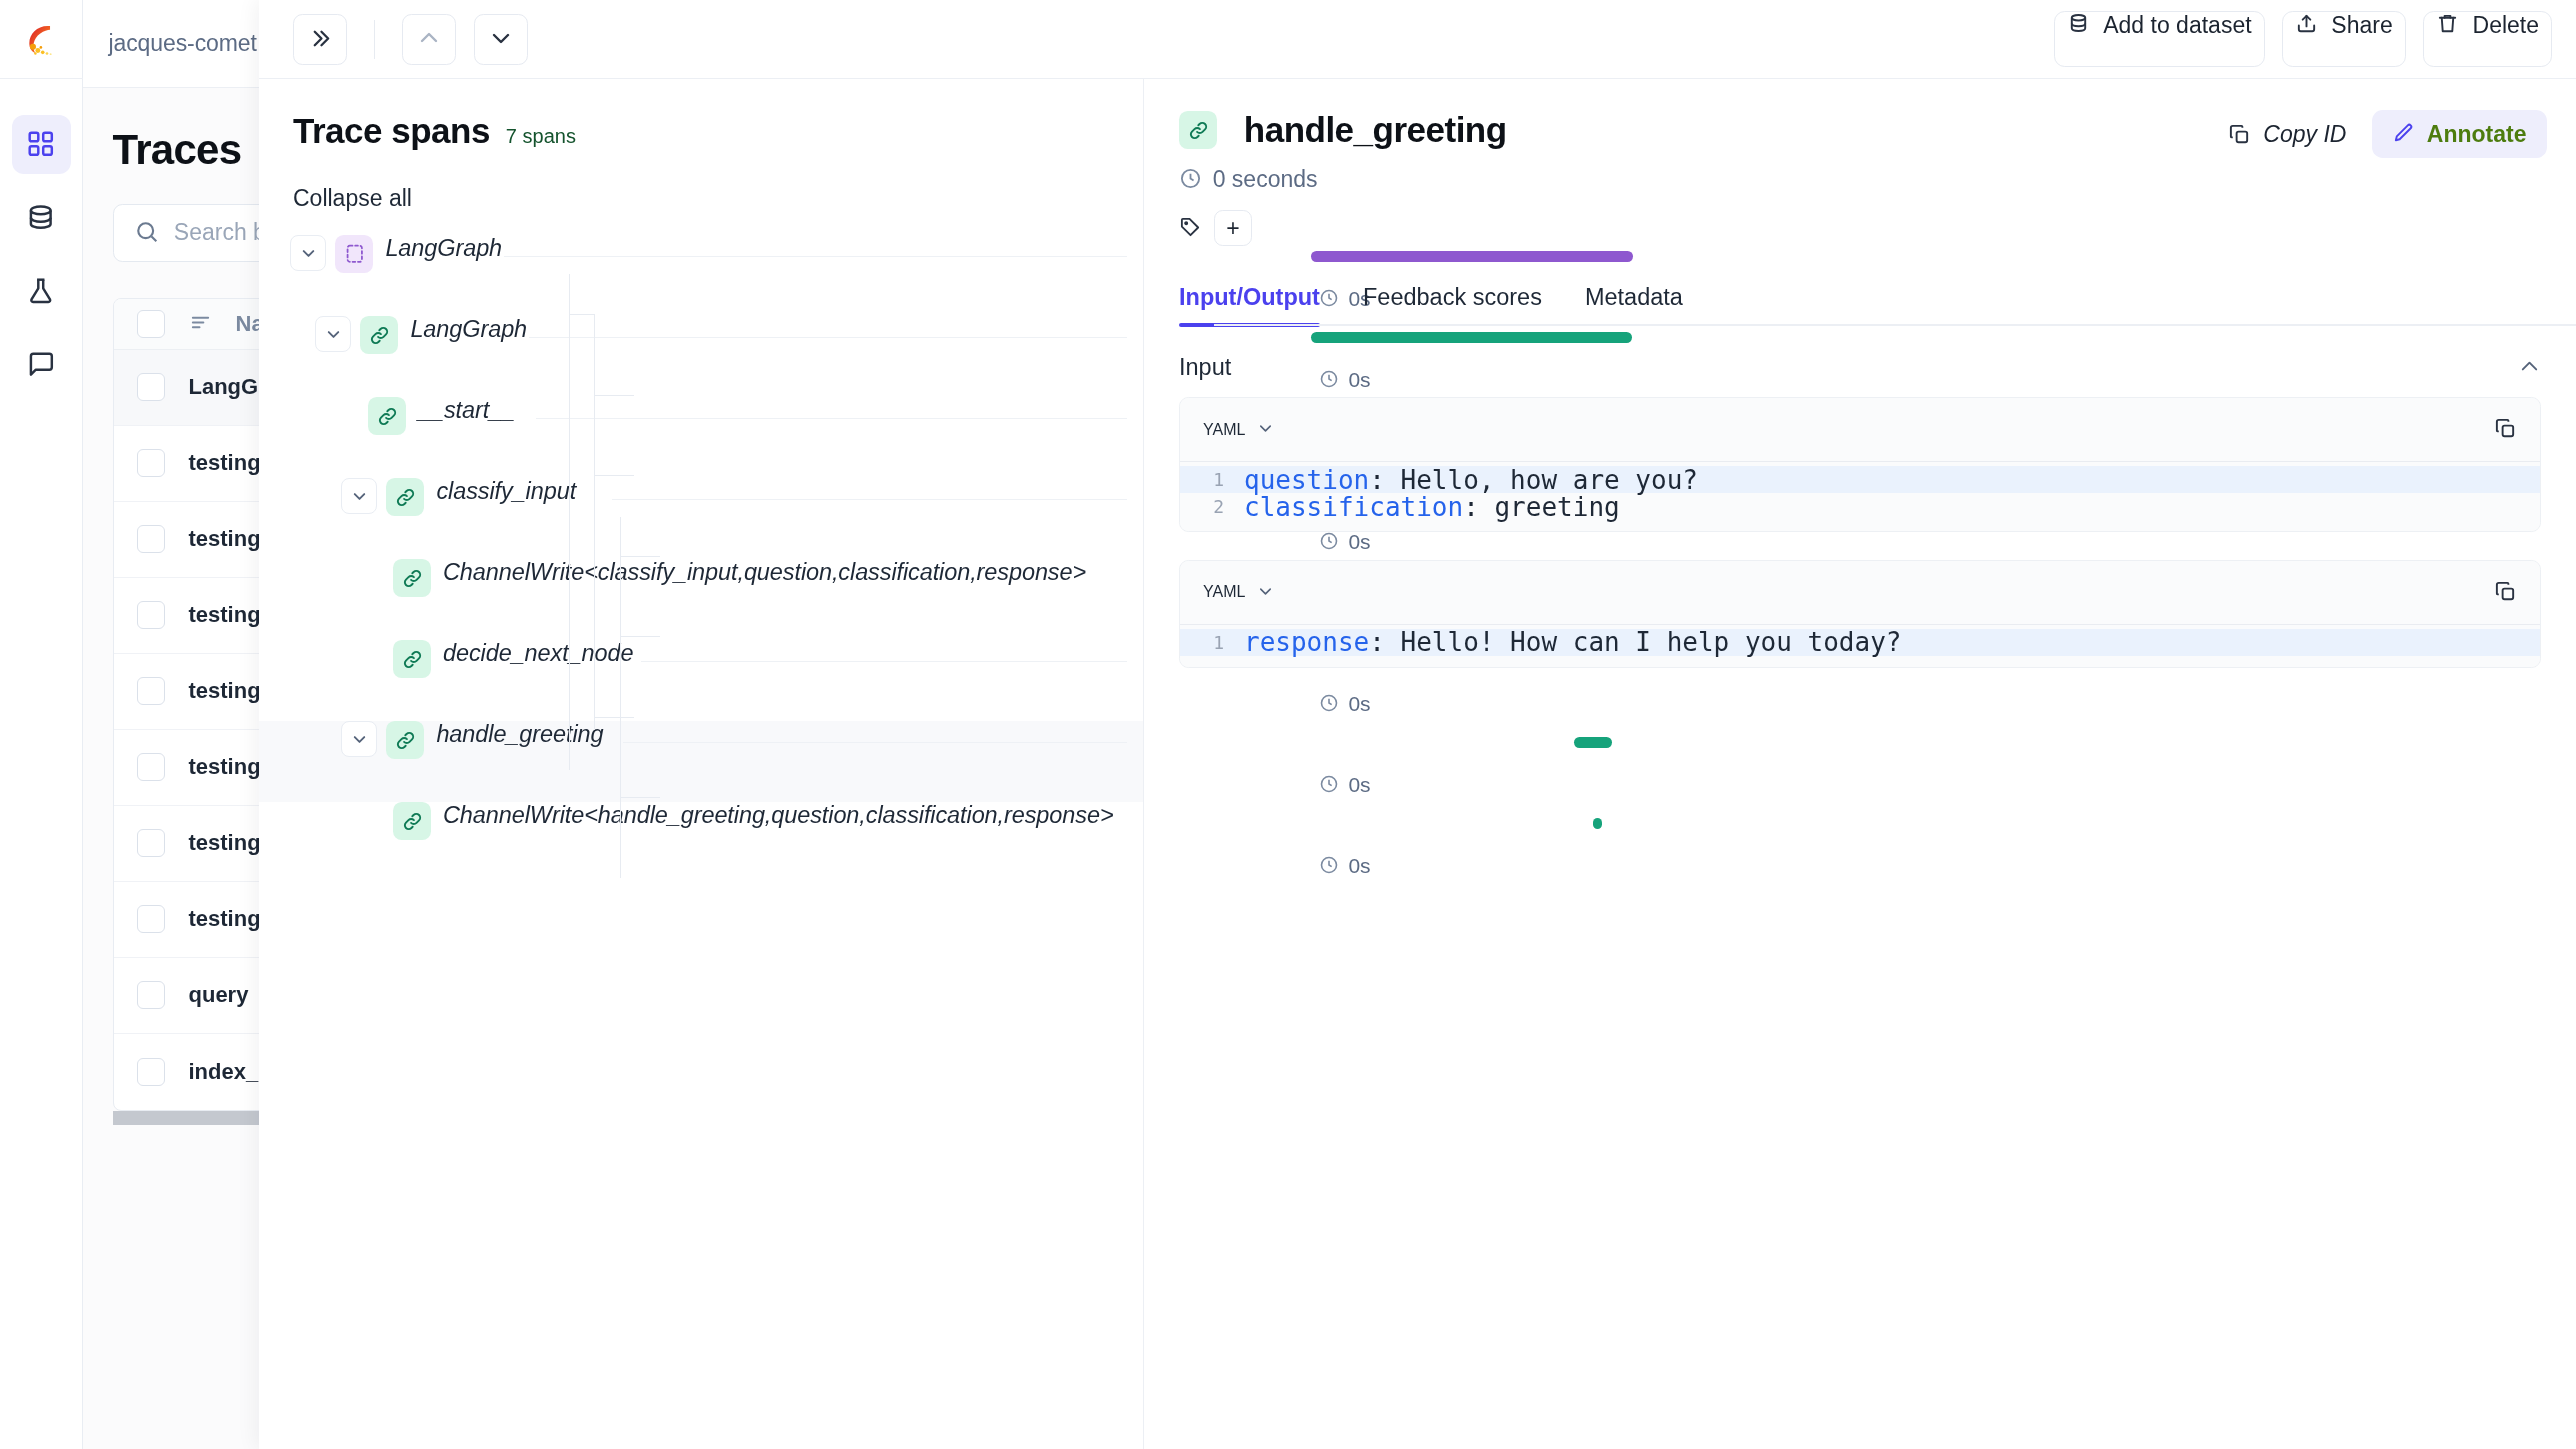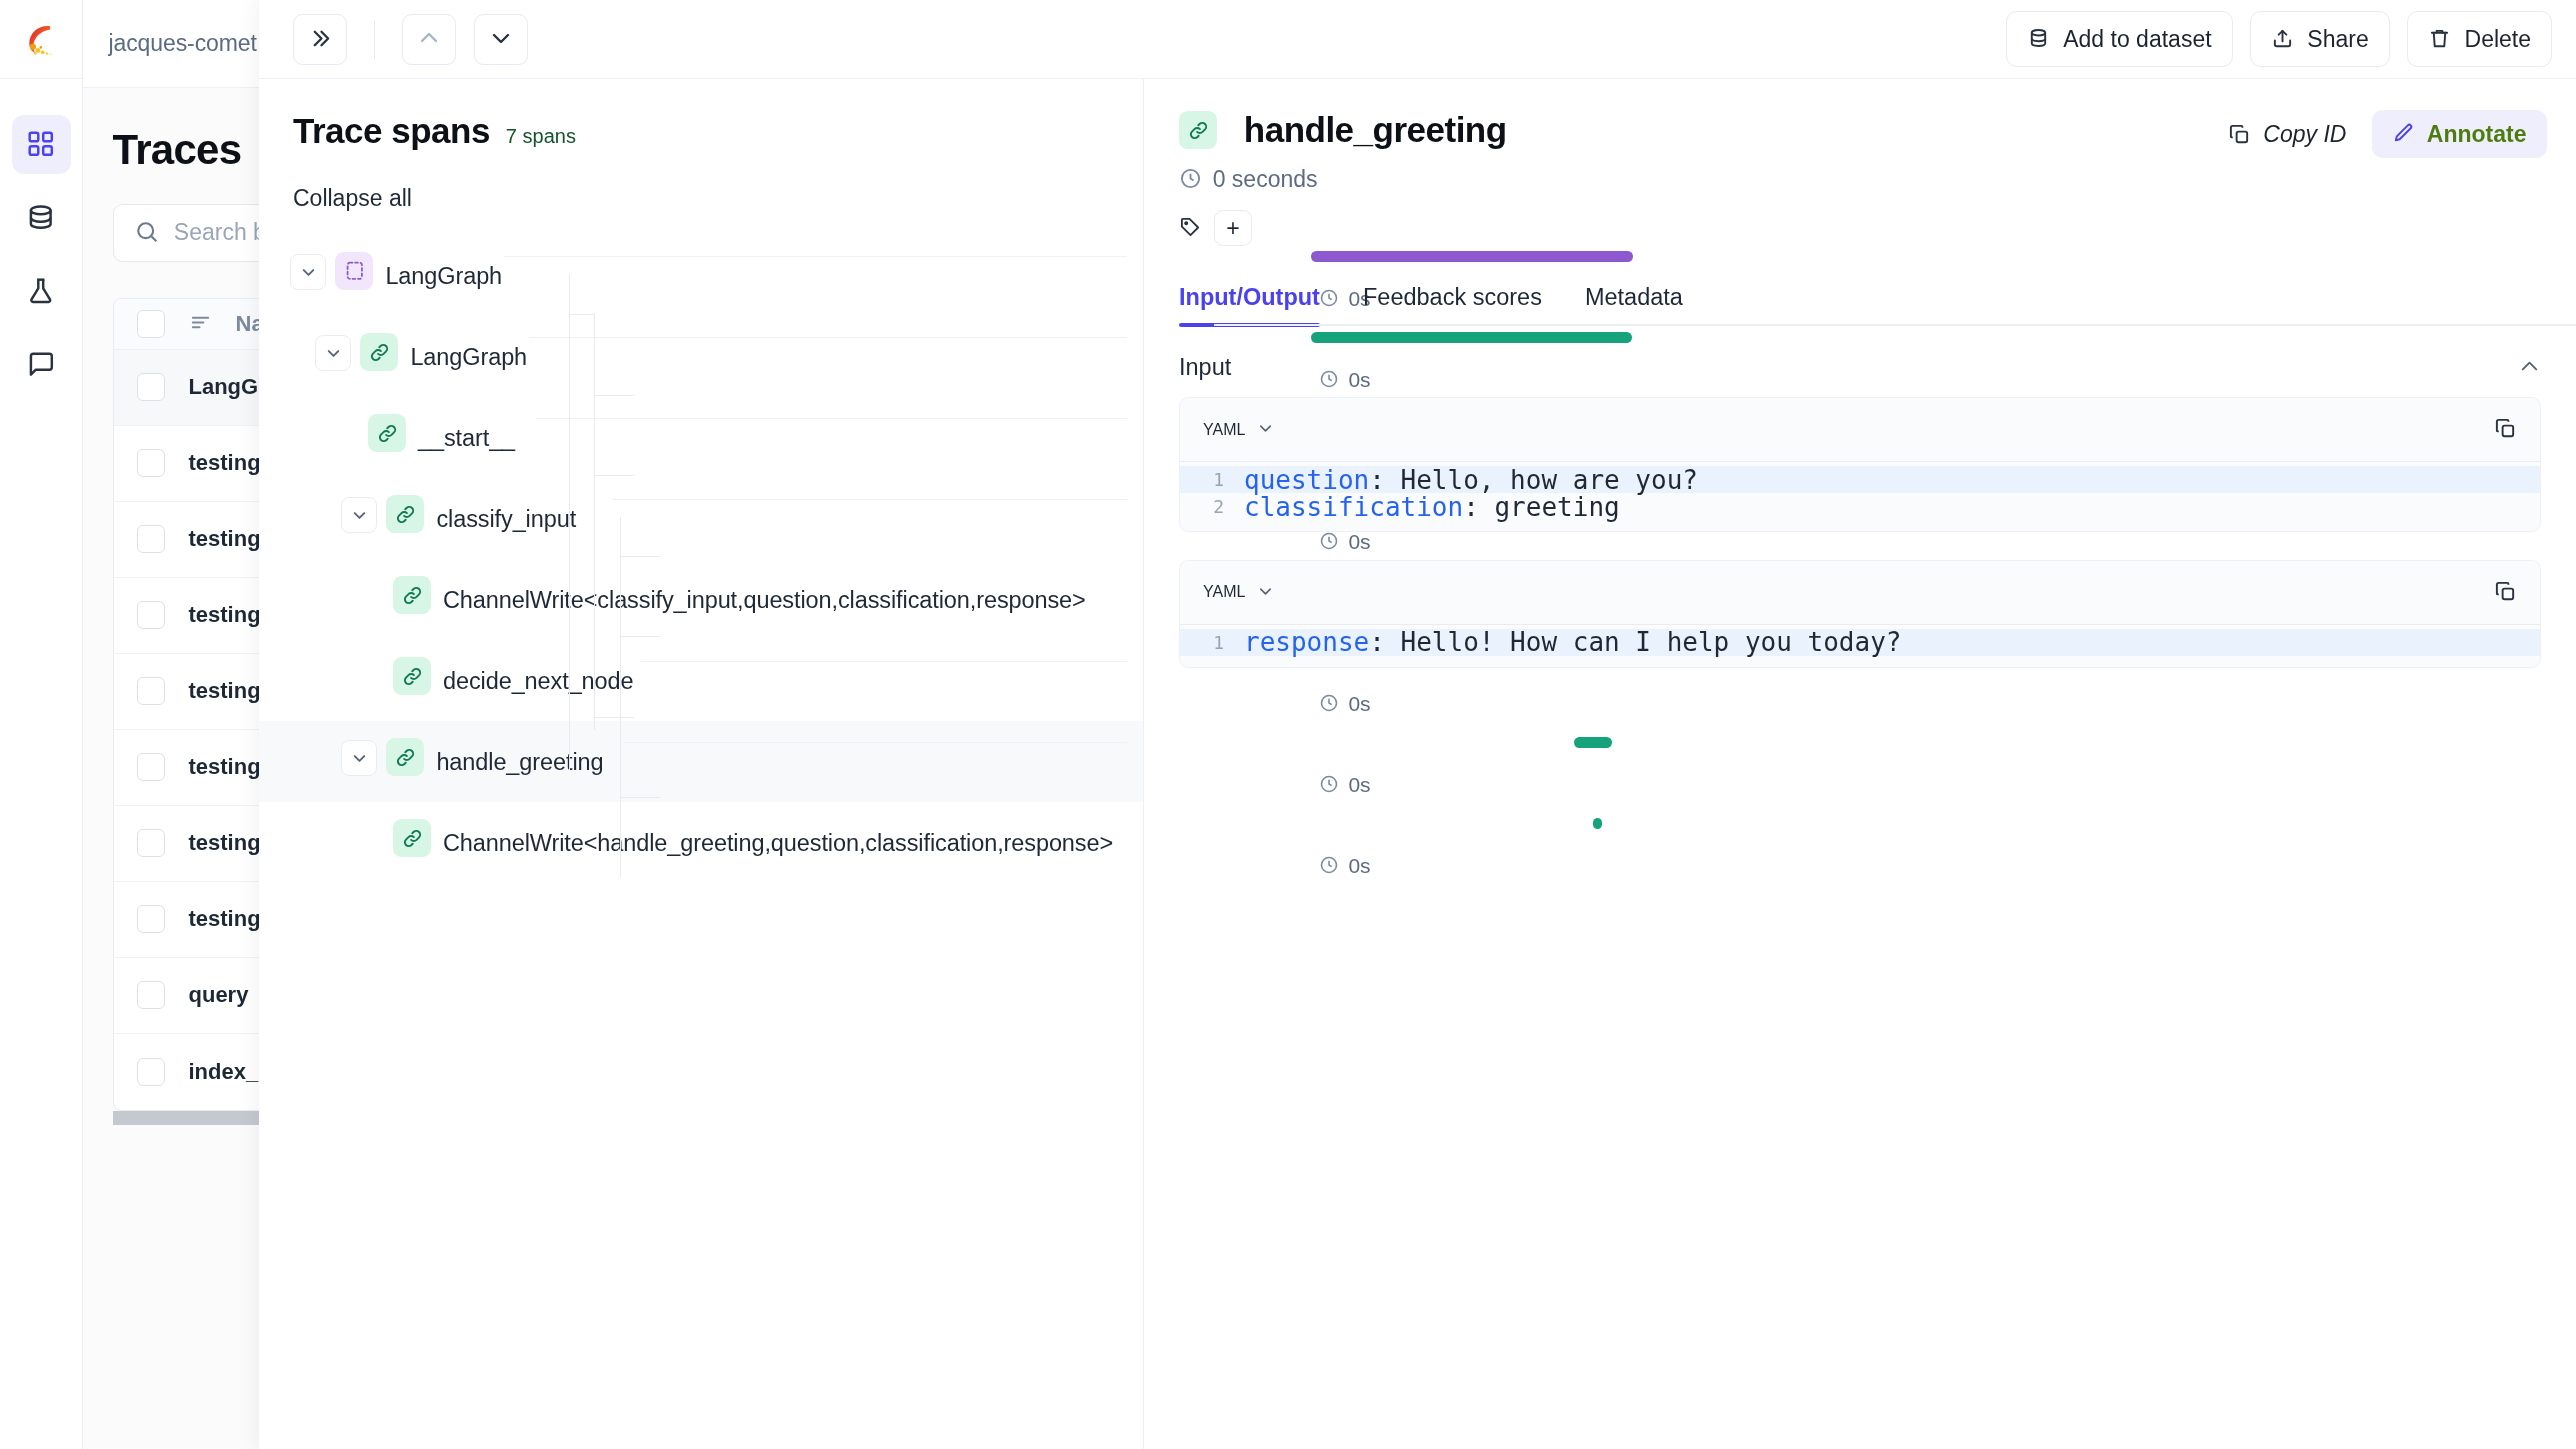--- a/index.html
+++ b/index.html
@@ -84,37 +84,37 @@
     display: flex; align-items: center; padding: 0 24px 0 34px;
   }
   .icon-btn {
     width: 54px; height: 51px; border: 1.3px solid #e6eaf1; border-radius: 9.4px;
     background: #fff; display: flex; align-items: center; justify-content: center;
   }
   .vdiv { width: 1.3px; height: 39px; background: #e7ebf1; margin: 0 27px; }
   .spacer { flex: 1; }
   .tb-btn {
     height: 56px; border: 1.3px solid #e6eaf1; border-radius: 10.7px; background: #fff;
-    display: flex; align-items: center; gap: 13.4px; padding: 0 20px; margin-left: 17.4px;
+    display: flex; align-items: flex-start; gap: 13.4px; padding: 0 12px; margin-left: 17.4px;
   }
   .tb-btn-label { font-size: 23px; color: #1c2430; white-space: nowrap; font-weight: 400; }
 
   .ov-body { position: absolute; left: 0; right: 0; top: 79px; bottom: 0; display: flex; }
 
   
   .spans-pane { width: 885px; border-right: 1.3px solid #eceff4; position: relative; }
   .spans-head { padding: 32px 0 0 34px; display: flex; align-items: baseline; gap: 16px; }
   .spans-title { font-size: 35px; font-weight: 700; color: #0d1117; letter-spacing: -0.5px; }
   .spans-count { font-size: 20px; color: #14532d; }
   .collapse-all { margin: 34px 0 0 34px; font-size: 23px; color: #1e2836; }
 
   .tree { position: relative; margin-top: 23px; }
   .span-row { position: relative; height: 81px; }
   .span-row.sel { background: #f8f9fb; }
-  .span-main { position: absolute; left: 0; top: 12px; height: 43px; display: flex; align-items: flex-end; }
+  .span-main { position: absolute; left: 0; top: 0; height: 43px; display: flex; align-items: flex-start; font-style: italic; }
   .chev-box {
     width: 36px; height: 36px; border: 1.3px solid #e9edf3; border-radius: 8px; background: #fff;
     display: flex; align-items: center; justify-content: center; flex: none; margin-right: 9.4px;
   }
   .span-icon {
     width: 38px; height: 38px; border-radius: 8.7px; flex: none; margin-right: 12px;
     display: flex; align-items: center; justify-content: center;
   }
   .span-icon.purple { background: #f1e6fb; }
   .span-icon.green { background: #d7f6e6; }

